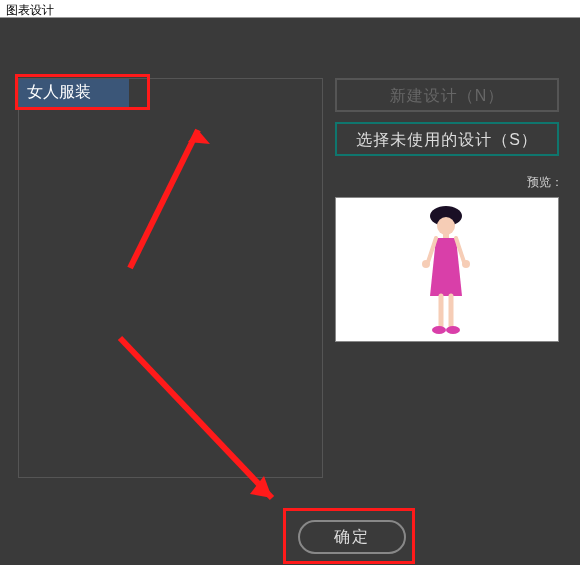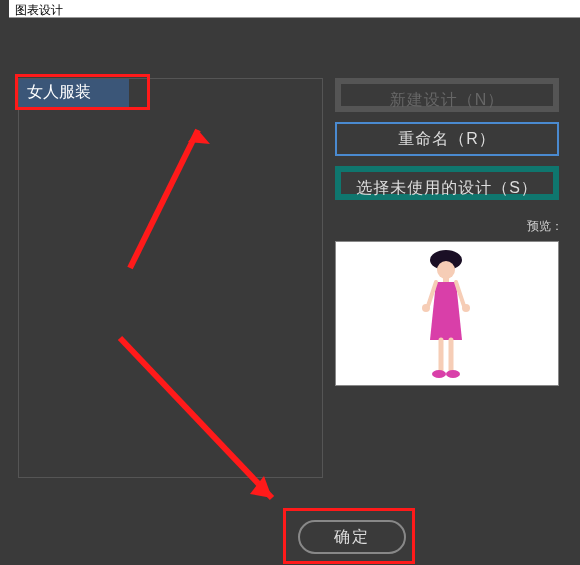--- a/index.html
+++ b/index.html
@@ -10,21 +10,20 @@
       color: #d0d0d0;
       overflow: hidden;
     }
     .titlebar {
       background: #fff;
       color: #000;
       font-size: 12px;
       padding: 2px 6px;
       height: 18px;
       border-bottom: 1px solid #999;
-      margin-left: 9px;
     }
     .content {
       position: relative;
       height: 476px;
     }
     .left-panel {
       position: absolute;
       left: 18px; top: 60px;
       width: 305px; height: 400px;
       border: 1px solid #555;
@@ -39,21 +38,21 @@
       font-size: 16px;
       padding: 3px 8px;
     }
     .right-col {
       position: absolute;
       left: 335px; top: 60px;
       width: 228px;
     }
     .btn {
       width: 224px; height: 34px;
-      border: 6px solid #0f766e;
+      border: 2px solid #0f766e;
       background: transparent;
       color: #ddd;
       font-size: 16px;
       margin-bottom: 10px;
       text-align: center;
       line-height: 32px;
       cursor: pointer;
       letter-spacing: 1px;
     }
     .btn.disabled { color: #666; border-color: #555; cursor: default; }
@@ -91,21 +90,20 @@
 </head>
 <body>
 
 <div class="titlebar">图表设计</div>
 <div class="content">
   <div class="left-panel"></div>
   <div class="list-item-sel">女人服装</div>
 
   <div class="right-col">
     <div class="btn disabled">新建设计（N）</div>
-    <div class="btn focused">重命名（R）</div>
     <div class="btn">选择未使用的设计（S）</div>
     <div class="preview-label">预览：</div>
     <div class="preview-box">
       <svg class="preview-svg" width="60" height="132" viewBox="0 0 60 132">
         <ellipse cx="30" cy="12" rx="16" ry="10" fill="#1a0f25"></ellipse>
         <circle cx="30" cy="22" r="9" fill="#f6cdb6"></circle>
         <rect x="27" y="28" width="6" height="6" fill="#f6cdb6"></rect>
         <path d="M20 34 L40 34 L46 92 L14 92 Z" fill="#d93fa9"></path>
         <path d="M20 34 L12 58 M40 34 L48 58" stroke="#f6cdb6" stroke-width="4" stroke-linecap="round"></path>
         <circle cx="10" cy="60" r="4" fill="#f6cdb6"></circle>

